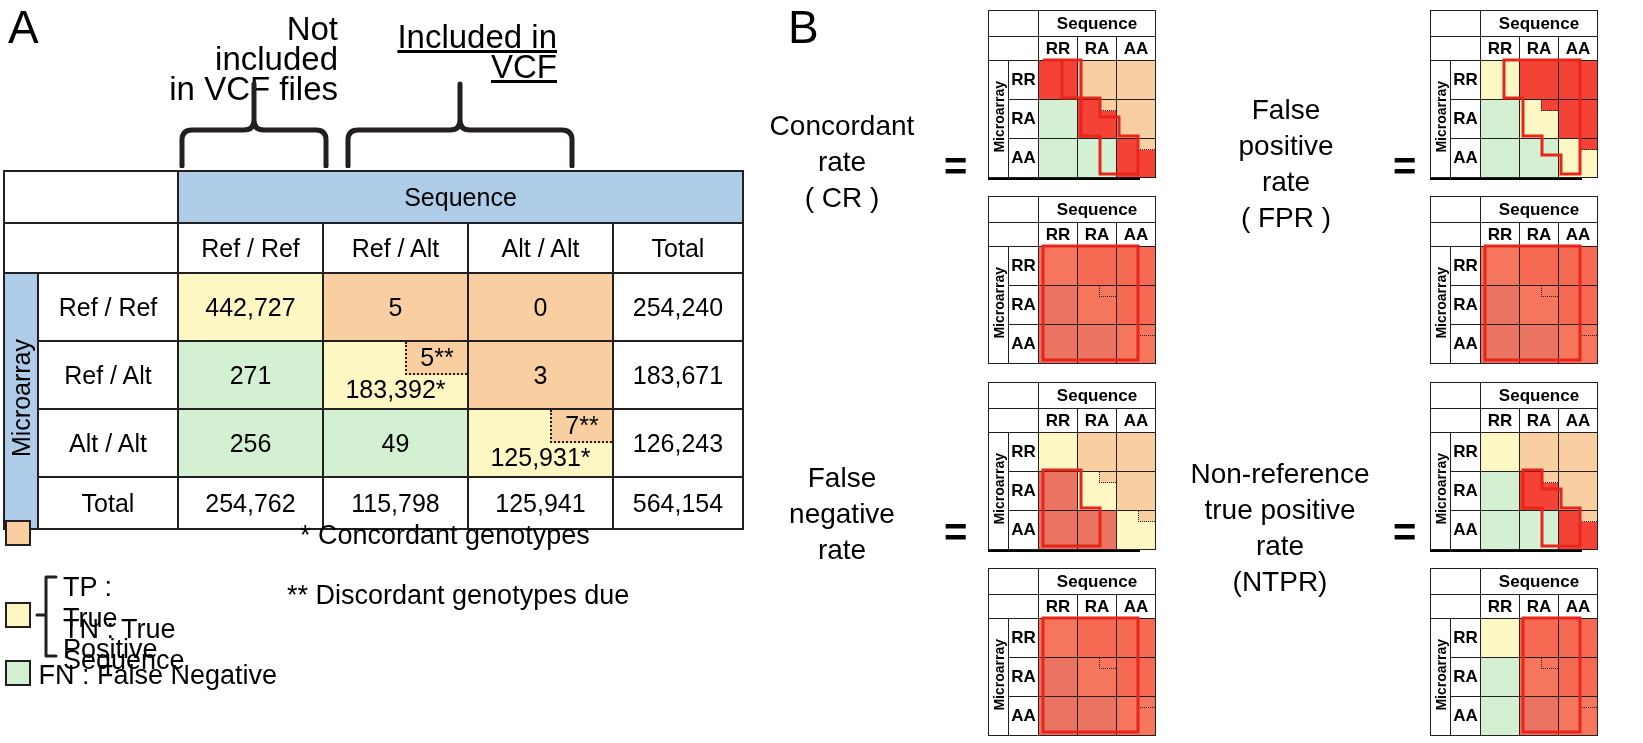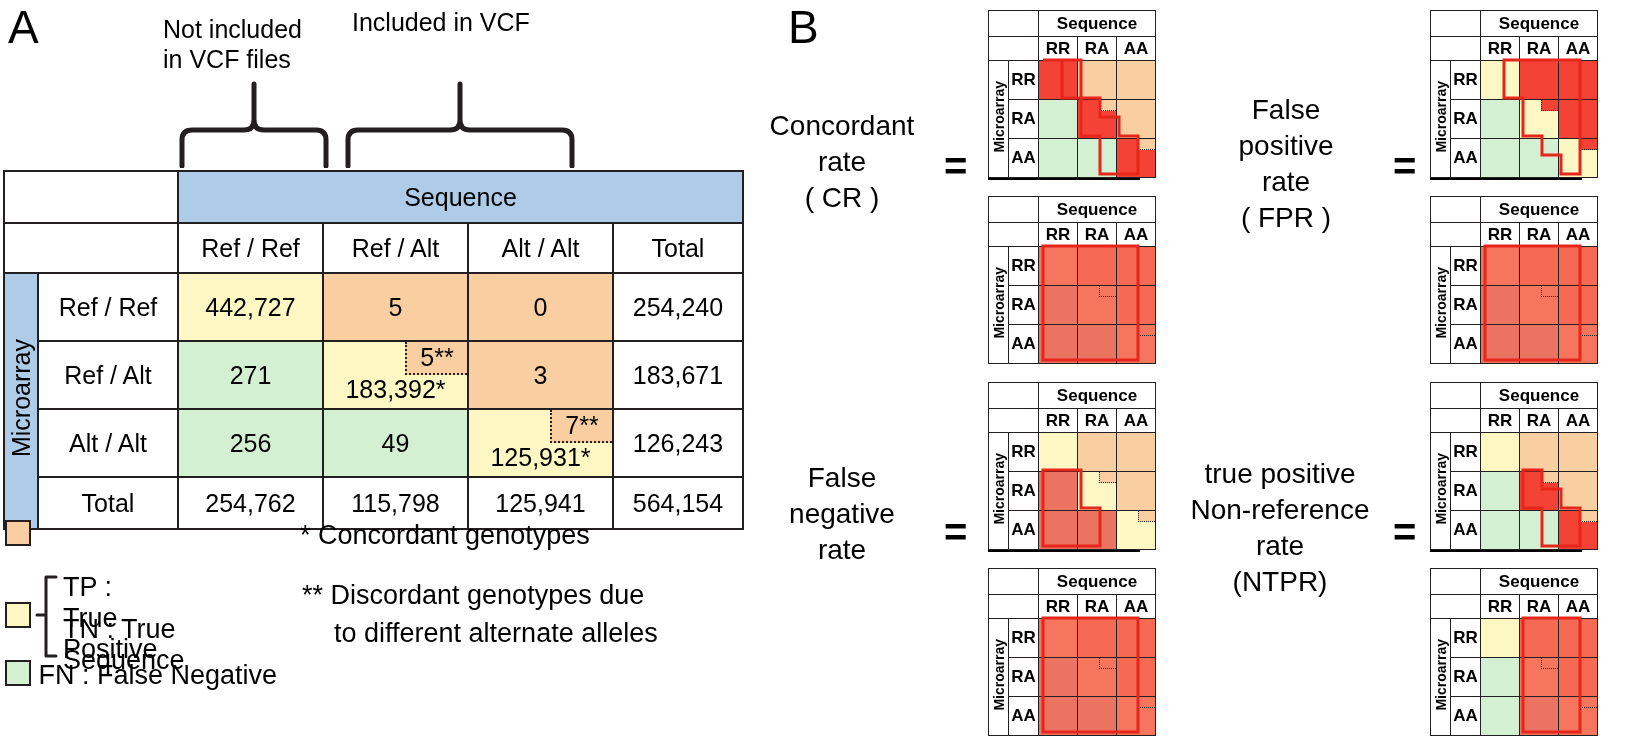--- a/index.html
+++ b/index.html
@@ -10,24 +10,24 @@
     -webkit-font-smoothing:antialiased;
   }
 
   
   .panel-label{position:absolute;font-size:46px;font-weight:400;line-height:1;}
   #panel-a-label{left:8px;top:4px;}
   #panel-b-label{left:788px;top:4px;}
 
   
   .brace-cap{
-    position:absolute;text-align:left;font-size:25px;line-height:30px;
+    position:absolute;text-align:right;font-size:33px;line-height:30px;
   }
   #cap-not-included{left:163px;top:14px;width:175px;}
-  #cap-included{left:352px;top:7px;width:205px;}
+  #cap-included{left:352px;top:22px;width:205px;text-decoration:underline;}
 
   .brace-svg{position:absolute;}
 
   
   #main-table{
     position:absolute;left:3px;top:170px;
     border-collapse:collapse;
     table-layout:fixed;
     font-size:25px;
   }
@@ -86,21 +86,21 @@
     display:inline-block;
   }
   .lg-row{position:absolute;font-size:27px;}
   #lg-fp{left:0px;top:0px;}
   #lg-tptn{left:0px;top:52px;}
   #lg-fn{left:0px;top:140px;}
 
   .lg-text{display:inline-block;vertical-align:top;}
 
   #lg-note1{position:absolute;left:295px;top:0px;font-size:27px;white-space:nowrap;}
-  #lg-note2{position:absolute;left:297px;top:56px;font-size:27px;line-height:38px;width:470px;}
+  #lg-note2{position:absolute;left:282px;top:56px;font-size:27px;line-height:38px;width:470px;}
   #lg-note2 .ind{display:block;padding-left:32px;}
 
   
   .formula-label{
     position:absolute;text-align:center;font-size:28px;line-height:36px;
   }
   .eqsign{position:absolute;font-size:40px;font-weight:700;}
   .fracbar{position:absolute;background:#000;height:6px;}
 
   
@@ -254,21 +254,20 @@
   </div>
 
   <div class="lg-row" id="lg-fn">
     <span class="lg-swatch" style="background:#d4f0d2;"></span>
     <span class="lg-text" style="">FN : False Negative</span>
   </div>
 
   <div id="lg-note1">* Concordant genotypes</div>
   <div id="lg-note2">
     <span>** Discordant genotypes due</span>
-    <span class="ind">to different alternate alleles</span>
   </div>
 </div>
 
 <div class="panel-label" id="panel-b-label">B</div>
 
 <div class="formula-label" style="left:742px;top:108px;width:200px;">
   <div>Concordant</div>
   <div>rate</div>
   <div>( CR )</div>
 </div>
@@ -551,22 +550,22 @@
       <td class="m-cell g ov"></td>
       <td class="m-cell y ov subdot"></td>
     </tr>
   </tbody>
 </table>
 <svg class="redline" style="left:986px;top:566px;" width="160" height="172">
   <rect x="57" y="52" width="95" height="114" fill="none" stroke="#e8251a" stroke-width="3"></rect>
 </svg>
 
 <div class="formula-label" style="left:1150px;top:456px;width:260px;">
+  <div>Non-reference</div>
   <div>true positive</div>
-  <div>Non-reference</div>
   <div>rate</div>
   <div>(NTPR)</div>
 </div>
 <div class="eqsign" style="left:1393px;top:510px;">=</div>
 <div class="fracbar" style="left:1430px;top:546px;width:152px;"></div>
 
 <table class="mini" style="left:1430px;top:382px;">
   <colgroup>
       <col class="m-vert">
       <col class="m-rowhdr">

